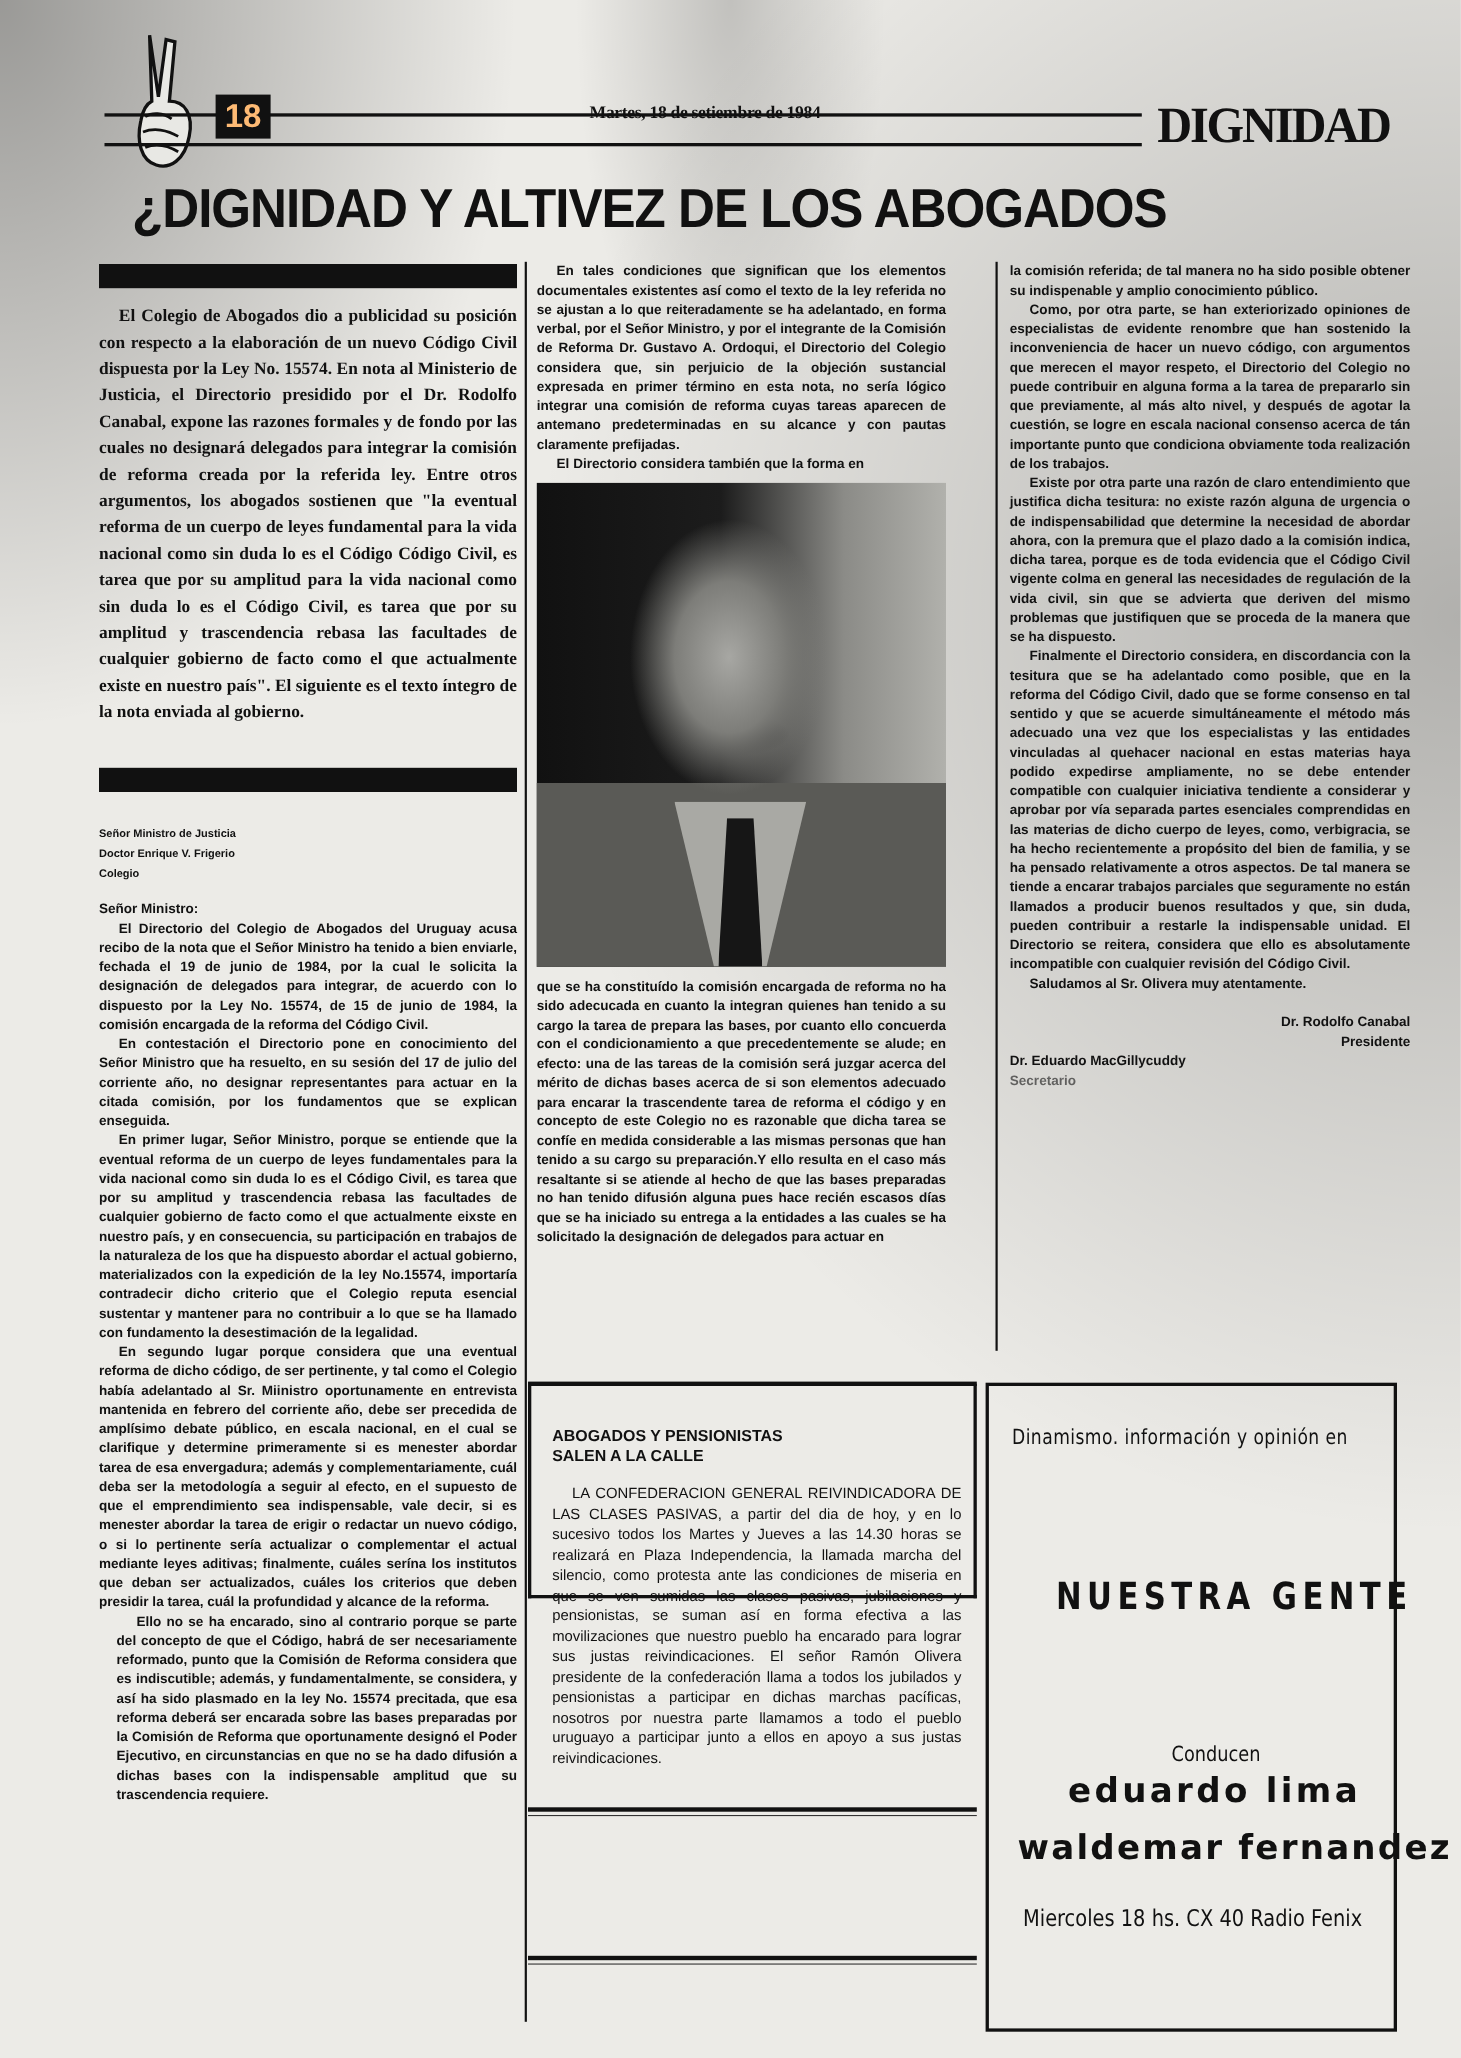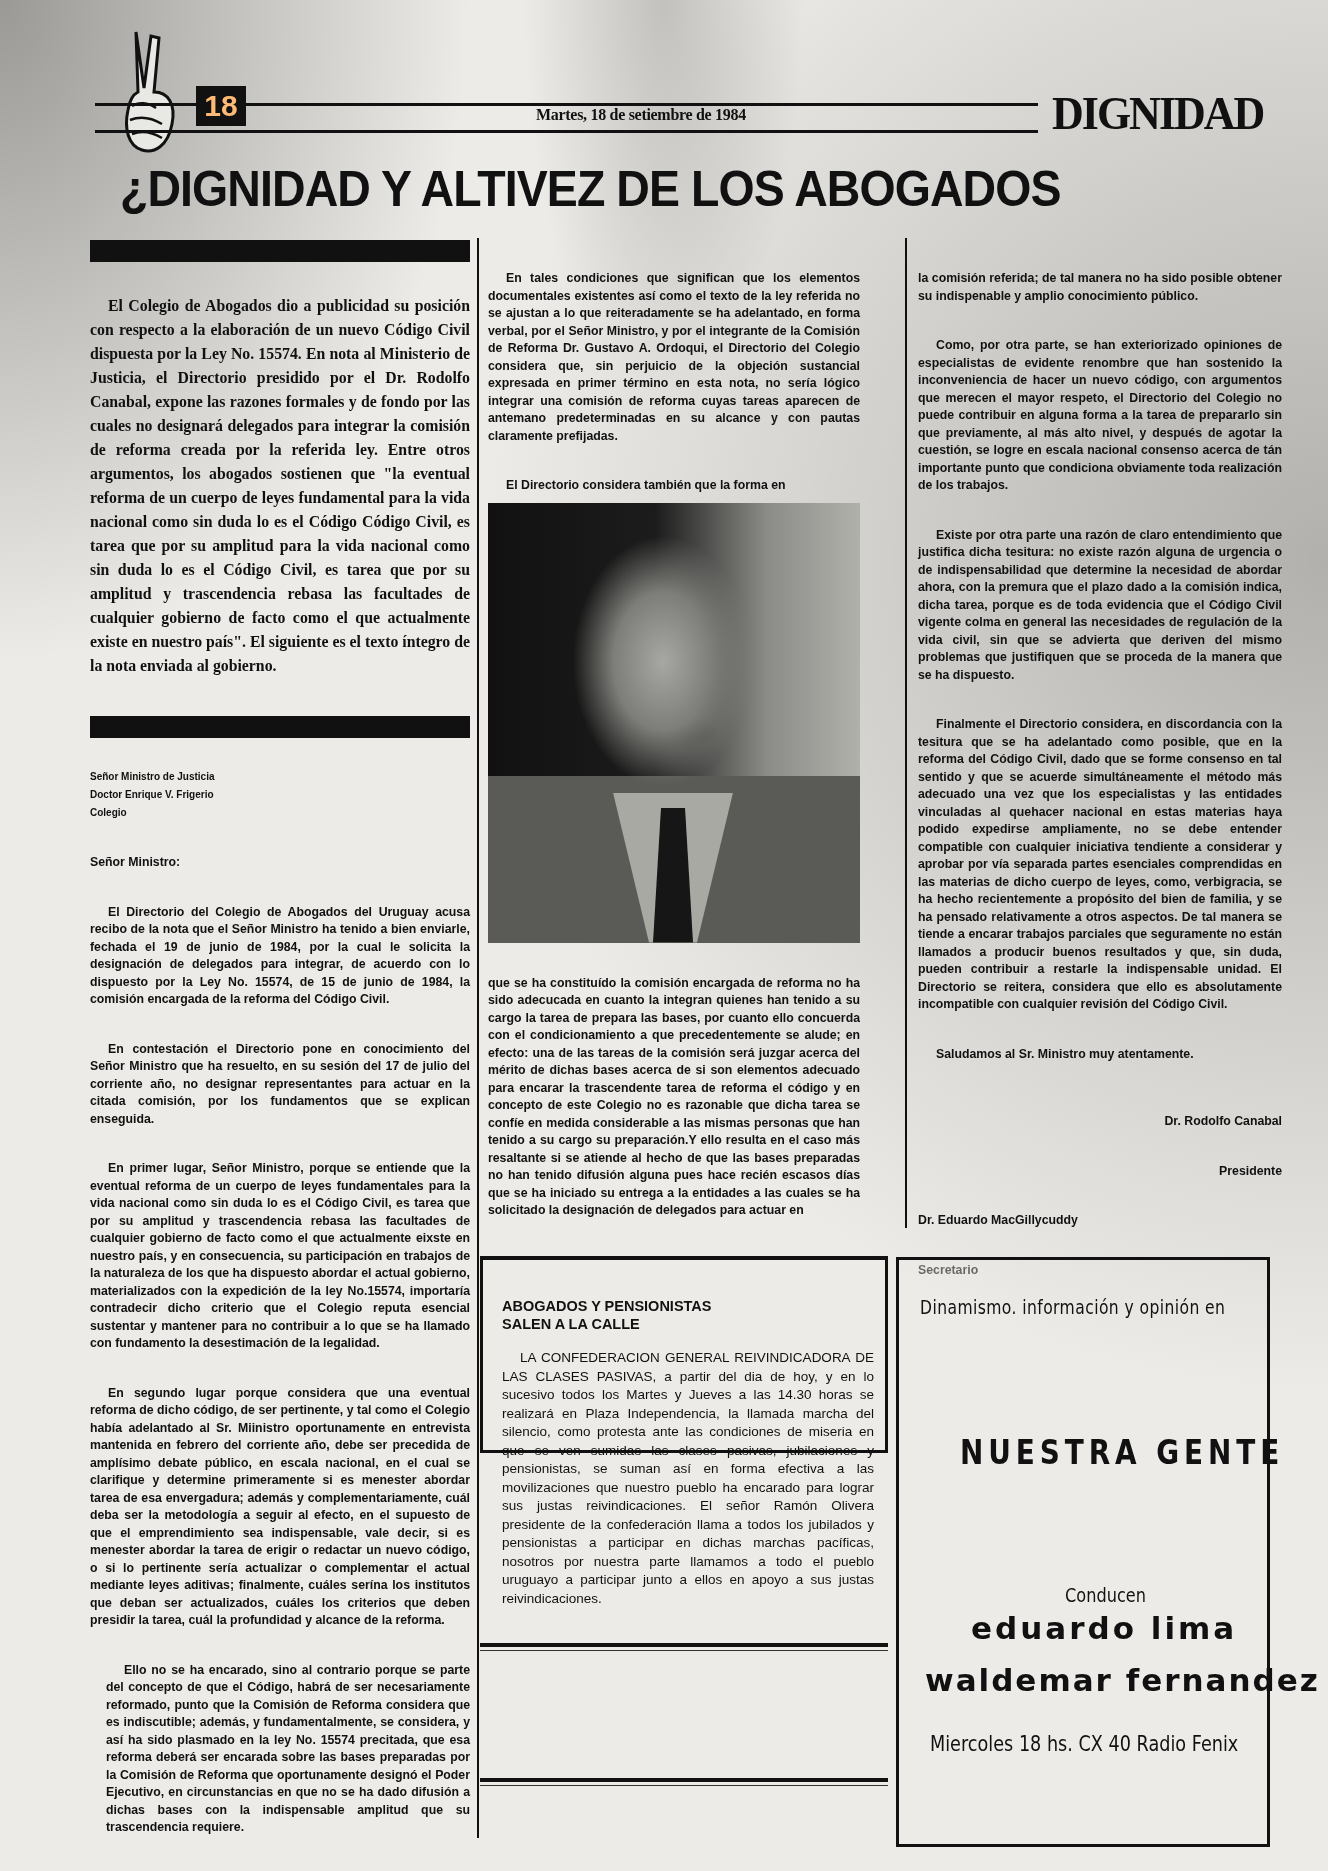--- a/index.html
+++ b/index.html
@@ -21,35 +21,35 @@
   
   .hand-logo { position: absolute; left: 118px; top: 28px; width: 70px; height: 130px; }
   .page-num {
     position: absolute; left: 196px; top: 86px; width: 50px; height: 40px;
     background: #111; color: #fdba74; font: bold 30px "Liberation Sans", sans-serif;
     display: flex; align-items: center; justify-content: center;
   }
   .rule-top { position: absolute; left: 95px; right: 290px; top: 103px; height: 3px; background: #111; }
   .rule-bot { position: absolute; left: 95px; right: 290px; top: 130px; height: 3px; background: #111; }
   .date-line {
-    position: absolute; left: 536px; top: 106px;
+    position: absolute; left: 536px; top: 94px;
     font: bold 16px "Liberation Serif", serif; letter-spacing: -0.3px;
   }
   .masthead-name {
     position: absolute; left: 1052px; top: 88px;
     font: bold 44px "Liberation Serif", serif; letter-spacing: -2px; transform: scaleY(1.05);
   }
   .headline {
     position: absolute; left: 120px; top: 160px; width: 1120px;
     font: bold 50px "Liberation Sans", sans-serif; letter-spacing: -1px;
     transform: scaleX(0.93); transform-origin: left;
   }
   
   .col { position: absolute; font-size: 12.3px; line-height: 17.5px; font-weight: bold; text-align: justify; }
-  .col p { text-indent: 18px; margin-top: 32px; }
+  .col p { text-indent: 18px; }
   .col p.noind { text-indent: 0; }
   .col1 { left: 90px; top: 240px; width: 380px; }
   .col2 { left: 488px; top: 238px; width: 372px; }
   .col3 { left: 918px; top: 238px; width: 364px; }
   .col-divider { position: absolute; width: 2px; background: #111; }
   .black-bar { height: 22px; background: #111; margin-bottom: 14px; }
   .intro {
     font: bold 15.8px/24px "Liberation Serif", serif; text-align: justify; text-indent: 0;
   }
   .addr { font-size: 10px; line-height: 18px; margin-bottom: 14px; }
@@ -139,21 +139,21 @@
     <p class="noind" style="max-height:262px; overflow:hidden;">que se ha constituído la comisión encargada de reforma no ha sido adecucada en cuanto la integran quienes han tenido a su cargo la tarea de prepara las bases, por cuanto ello concuerda con el condicionamiento a que precedentemente se alude; en efecto: una de las tareas de la comisión será juzgar acerca del mérito de dichas bases acerca de si son elementos adecuado para encarar la trascendente tarea de reforma el código y en concepto de este Colegio no es razonable que dicha tarea se confíe en medida considerable a las mismas personas que han tenido a su cargo su preparación.Y ello resulta en el caso más resaltante si se atiende al hecho de que las bases preparadas no han tenido difusión alguna pues hace recién escasos días que se ha iniciado su entrega a la entidades a las cuales se ha solicitado la designación de delegados para actuar en</p>
   </div>
 
   <div class="col-divider" style="left:905px; top:238px; height:990px;"></div>
 
   <div class="col col3">
     <p class="noind">la comisión referida; de tal manera no ha sido posible obtener su indispenable y amplio conocimiento público.</p>
     <p>Como, por otra parte, se han exteriorizado opiniones de especialistas de evidente renombre que han sostenido la inconveniencia de hacer un nuevo código, con argumentos que merecen el mayor respeto, el Directorio del Colegio no puede contribuir en alguna forma a la tarea de prepararlo sin que previamente, al más alto nivel, y después de agotar la cuestión, se logre en escala nacional consenso acerca de tán importante punto que condiciona obviamente toda realización de los trabajos.</p>
     <p>Existe por otra parte una razón de claro entendimiento que justifica dicha tesitura: no existe razón alguna de urgencia o de indispensabilidad que determine la necesidad de abordar ahora, con la premura que el plazo dado a la comisión indica, dicha tarea, porque es de toda evidencia que el Código Civil vigente colma en general las necesidades de regulación de la vida civil, sin que se advierta que deriven del mismo problemas que justifiquen que se proceda de la manera que se ha dispuesto.</p>
     <p>Finalmente el Directorio considera, en discordancia con la tesitura que se ha adelantado como posible, que en la reforma del Código Civil, dado que se forme consenso en tal sentido y que se acuerde simultáneamente el método más adecuado una vez que los especialistas y las entidades vinculadas al quehacer nacional en estas materias haya podido expedirse ampliamente, no se debe entender compatible con cualquier iniciativa tendiente a considerar y aprobar por vía separada partes esenciales comprendidas en las materias de dicho cuerpo de leyes, como, verbigracia, se ha hecho recientemente a propósito del bien de familia, y se ha pensado relativamente a otros aspectos. De tal manera se tiende a encarar trabajos parciales que seguramente no están llamados a producir buenos resultados y que, sin duda, pueden contribuir a restarle la indispensable unidad. El Directorio se reitera, considera que ello es absolutamente incompatible con cualquier revisión del Código Civil.</p>
-    <p>Saludamos al Sr. Ministro muy atentamente.</p>
+    <p>Saludamos al Sr. Olivera muy atentamente.</p>
     <div style="height:18px"></div>
     <p class="sig">Dr. Rodolfo Canabal</p>
     <p class="sig">Presidente</p>
     <p class="noind">Dr. Eduardo MacGillycuddy</p>
     <p class="noind" style="opacity:0.6">Secretario</p>
   </div>
 
   <div class="rule-thick" style="left:480px; top:1256px; width:408px;"></div>
   <div class="box-jub"></div>
   <div class="box-jub-inner">

